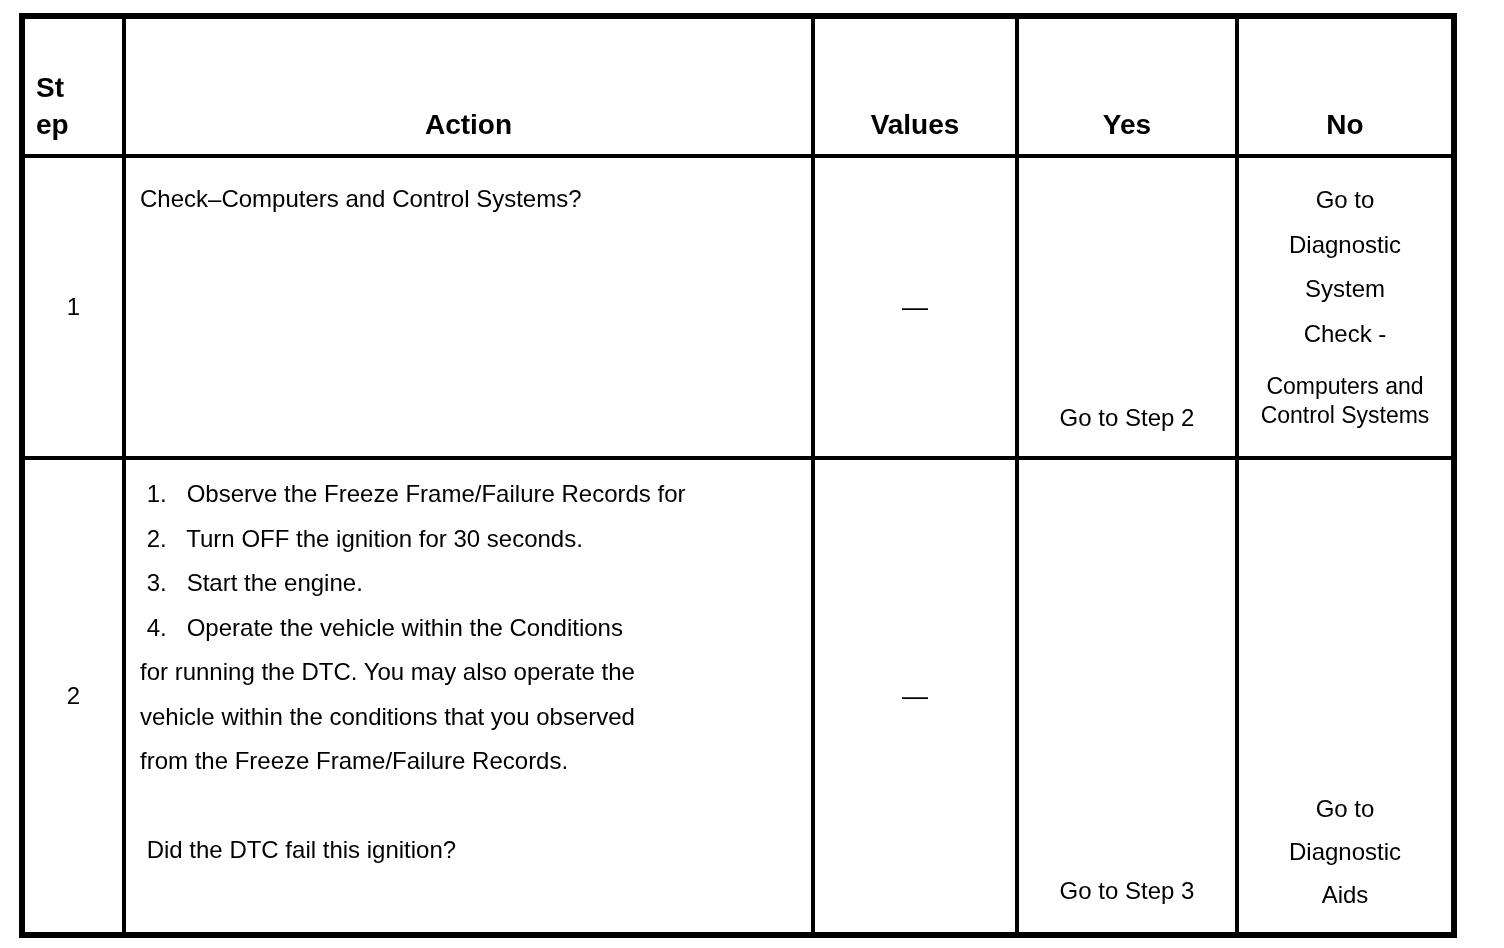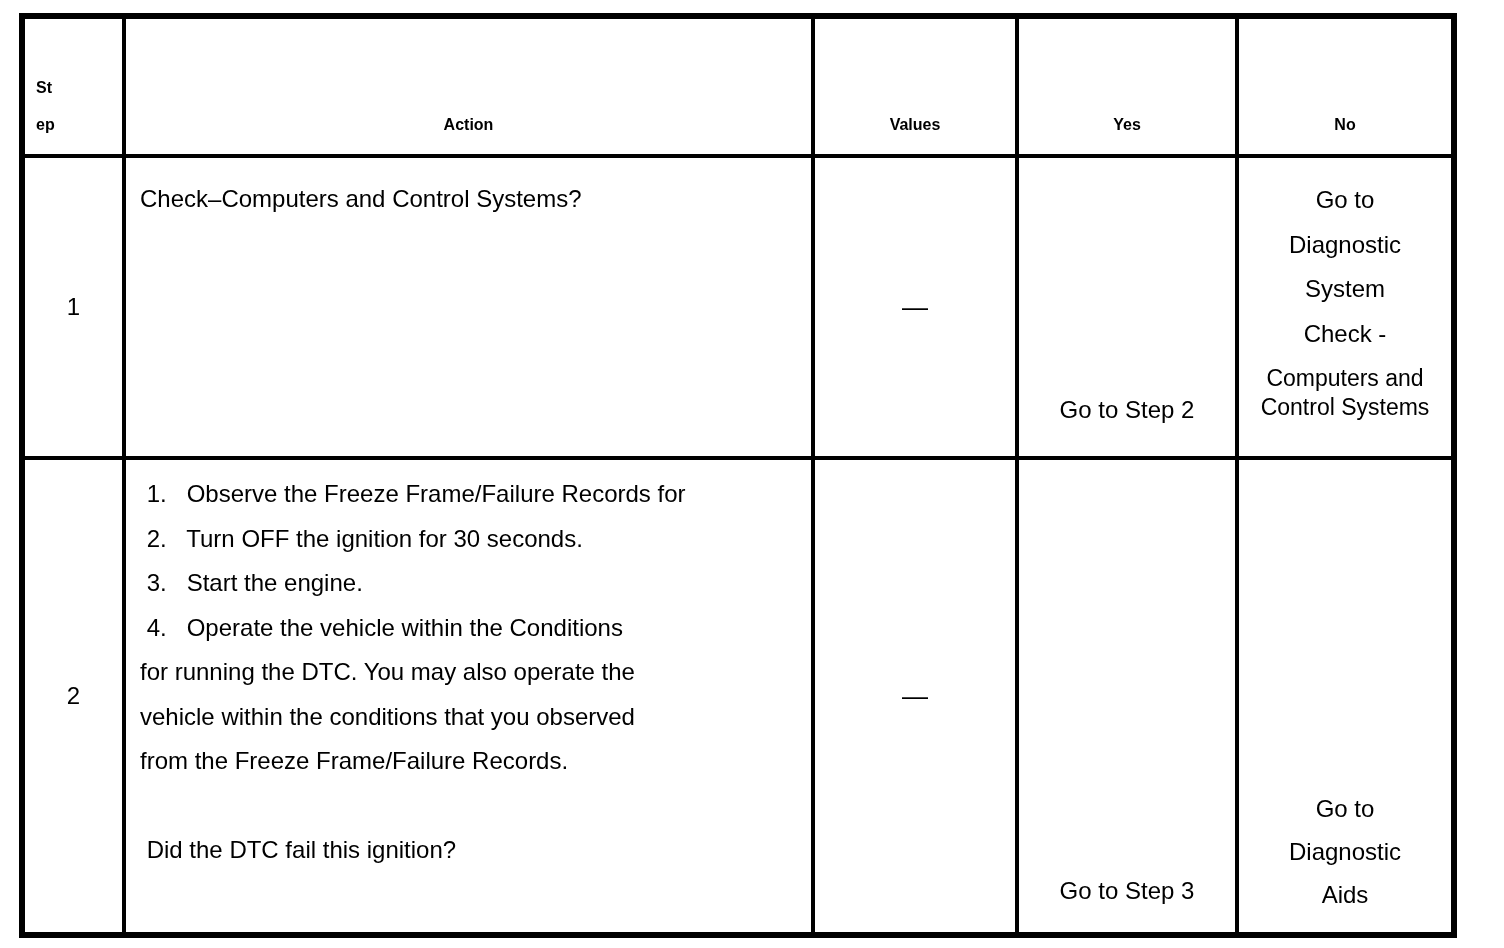--- a/index.html
+++ b/index.html
@@ -28,21 +28,21 @@
     border-bottom: 4px solid #000000;
     overflow: hidden;
   }
   .last-col { border-right: none; }
   .last-row { border-bottom: none; }
 
   
   .hd {
     display: flex; flex-direction: column;
     justify-content: flex-end; align-items: center;
-    font-weight: bold; font-size: 16px; line-height: 37px;
+    font-weight: bold; font-size: 28px; line-height: 37px;
     padding-bottom: 11px; text-align: center;
   }
   .hd-step { align-items: flex-start; padding-left: 11px; text-align: left; }
 
   
   .cstep { display: flex; align-items: center; justify-content: center; font-size: 24px; }
 
   
   .cval { display: flex; align-items: center; justify-content: center; font-size: 26px; }
 
@@ -51,27 +51,27 @@
   .cact .ln { height: 44.5px; line-height: 44.5px; white-space: pre; }
   .r1act { padding-top: 19px; }
   .r2act { padding-top: 12px; }
 
   
   .cyes {
     display: flex; flex-direction: column;
     justify-content: flex-end; align-items: center;
     font-size: 24px; line-height: 44px;
   }
-  .r1yes { padding-bottom: 24px; }
+  .r1yes { padding-bottom: 16px; }
   .r2yes { padding-bottom: 19px; }
 
   
   .cno1 { padding-top: 20px; text-align: center; font-size: 24px; }
   .cno1 .ln44 { height: 44.5px; line-height: 44.5px; }
-  .cno1 .small { font-size: 23px; line-height: 29px; margin-top: 8px; }
+  .cno1 .small { font-size: 23px; line-height: 29px; margin-top: 16px; }
 
   
   .cno2 {
     display: flex; flex-direction: column;
     justify-content: flex-end; align-items: center;
     font-size: 24px; line-height: 43px;
     padding-bottom: 16px; text-align: center;
   }
 </style>
 </head>

